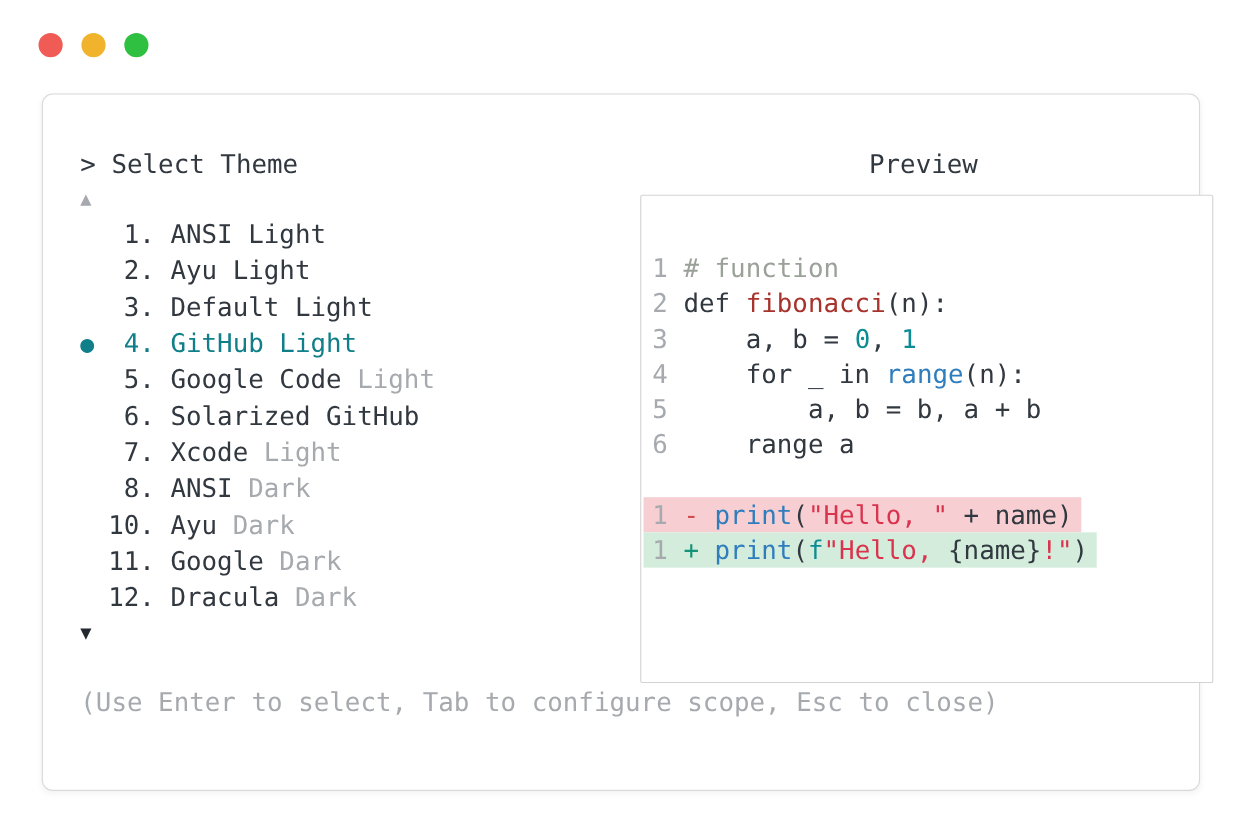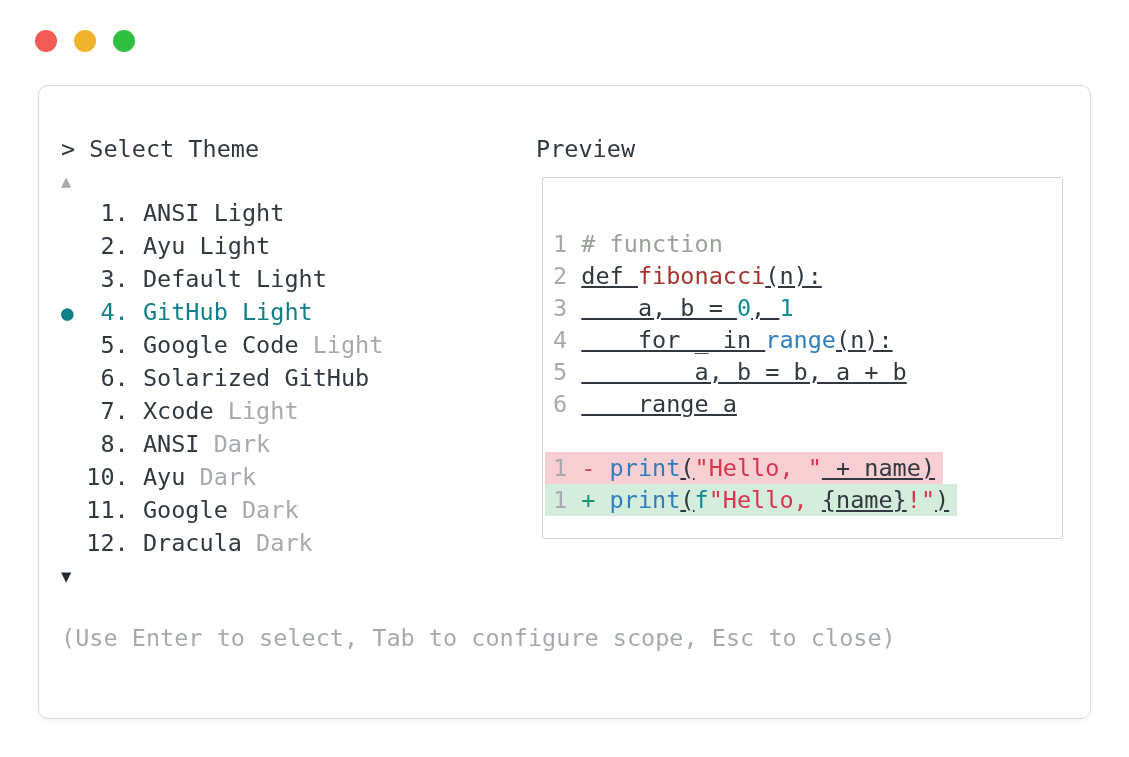--- a/index.html
+++ b/index.html
@@ -29,52 +29,52 @@
   .light{width:22px;height:22px;border-radius:50%;display:inline-block;}
   .light.red{background:var(--traffic-red);}
   .light.yellow{background:var(--traffic-yellow);}
   .light.green{background:var(--traffic-green);}
 
   .window{
     position:absolute;left:38px;top:85px;width:1053px;height:634px;
     border:1.5px solid var(--window-border);border-radius:10px;
     box-shadow:0 2px 6px rgba(0,0,0,0.05);
     background:#fff;
-    padding:47px 24px 0 22px;
+    padding:47px 24px 0 34px;
     display:flex;
-    font-size:23.5px;line-height:32px;
+    font-size:23.5px;line-height:32px;gap:28px;
   }
 
   .left-col{width:475px;flex:none;}
   .row{white-space:pre;line-height:32px;}
   .prompt{color:var(--text-dark);}
   .arrow{font-size:17px;line-height:32px;}
   .arrow.up{color:var(--text-muted);}
   .arrow.down{color:#23282e;}
   .theme-item{white-space:pre;line-height:32px;color:var(--text-dark);cursor:pointer;}
   .theme-item .marker{color:var(--accent-teal);font-size:21px;}
   .theme-item .suffix{color:var(--text-muted);}
   .theme-item.selected .num,
   .theme-item.selected .tname{color:var(--accent-teal);}
   .footer{margin-top:30px;color:var(--text-muted);white-space:pre;}
 
   .right-col{flex:1;}
-  .preview-label{line-height:32px;color:var(--text-dark);}
+  .preview-label{line-height:32px;color:var(--text-dark);text-align:center;}
   .preview-box{
-    margin-top:12px;margin-left:6px;width:521px;height:362px;
+    margin-top:12px;margin-left:6px;width:521px;height:444px;
     border:1.5px solid var(--preview-border);border-radius:2px;
     background:#fff;
     padding:50px 8px 0 2px;
     overflow:hidden;
   }
   .code-line{white-space:pre;line-height:32px;padding:0 8px;width:fit-content;color:var(--text-dark);}
   .code-line.diff-minus{background:var(--diff-minus-bg);}
   .code-line.diff-plus{background:var(--diff-plus-bg);}
   .tok-ln{color:var(--text-muted);}
-  .tok-plain{color:var(--text-dark);text-decoration:underline;}
+  .tok-plain{color:var(--text-dark);}
   .tok-comment{color:var(--code-comment);}
   .tok-title{color:var(--code-title-red);}
   .tok-number{color:var(--code-number-teal);}
   .tok-builtin{color:var(--code-builtin-blue);}
   .tok-string{color:var(--code-string-red);}
   .tok-minus{color:var(--diff-minus-red);}
   .tok-plus{color:var(--diff-plus-green);}
 </style>
 </head>
 <body>

